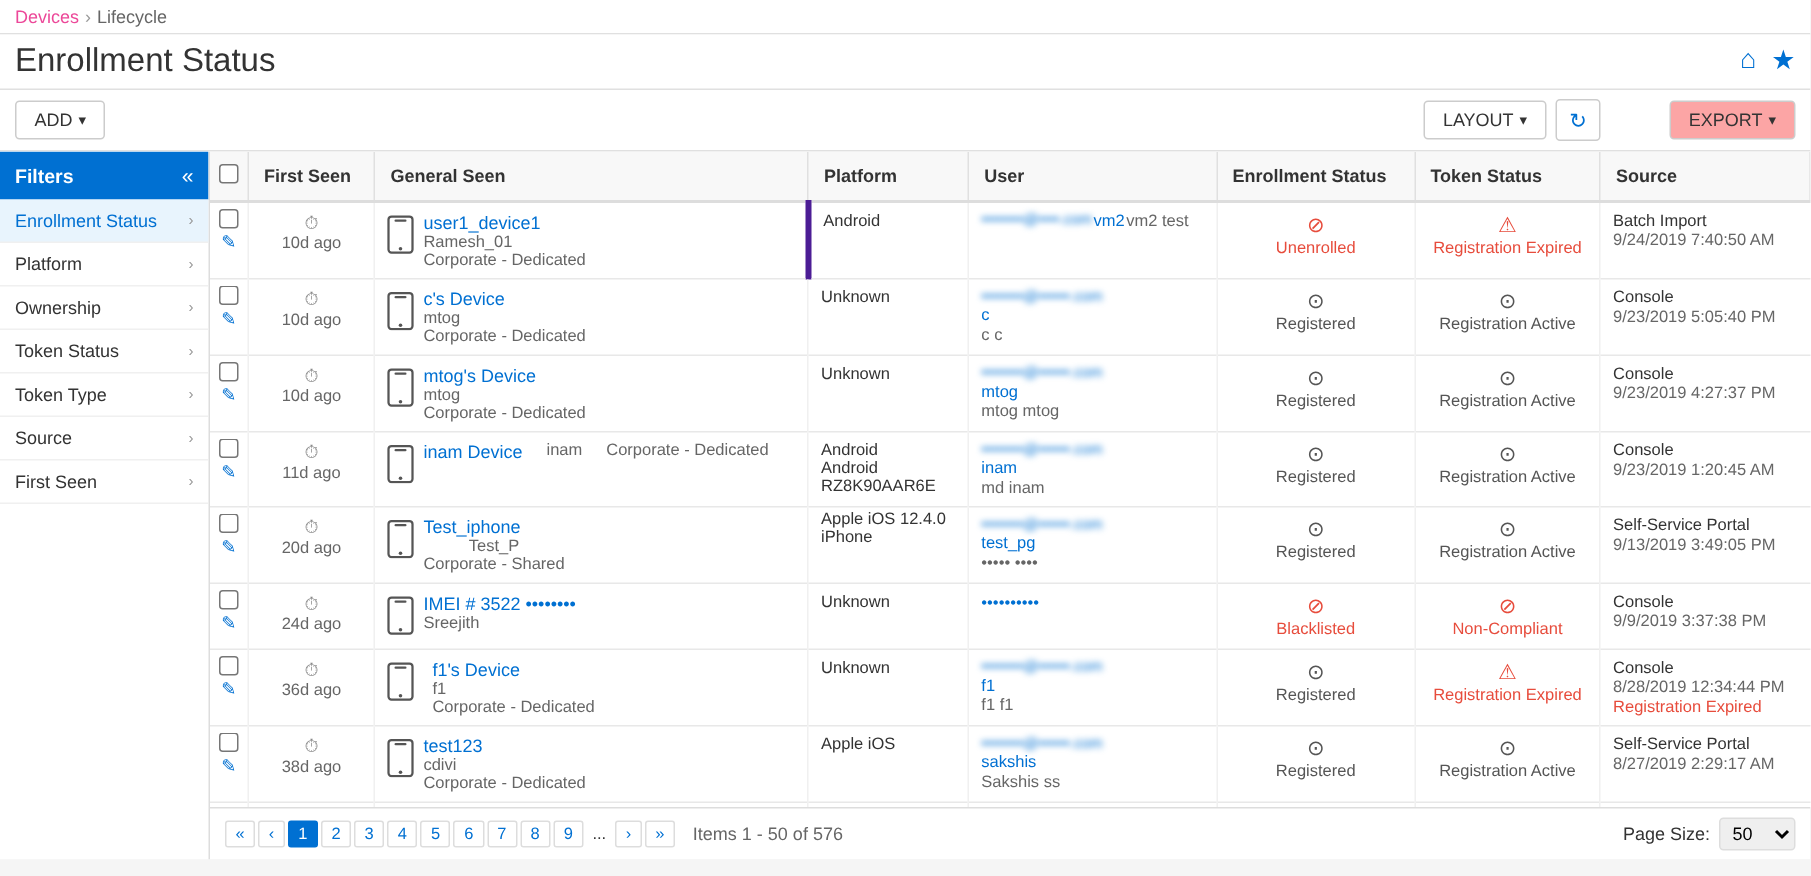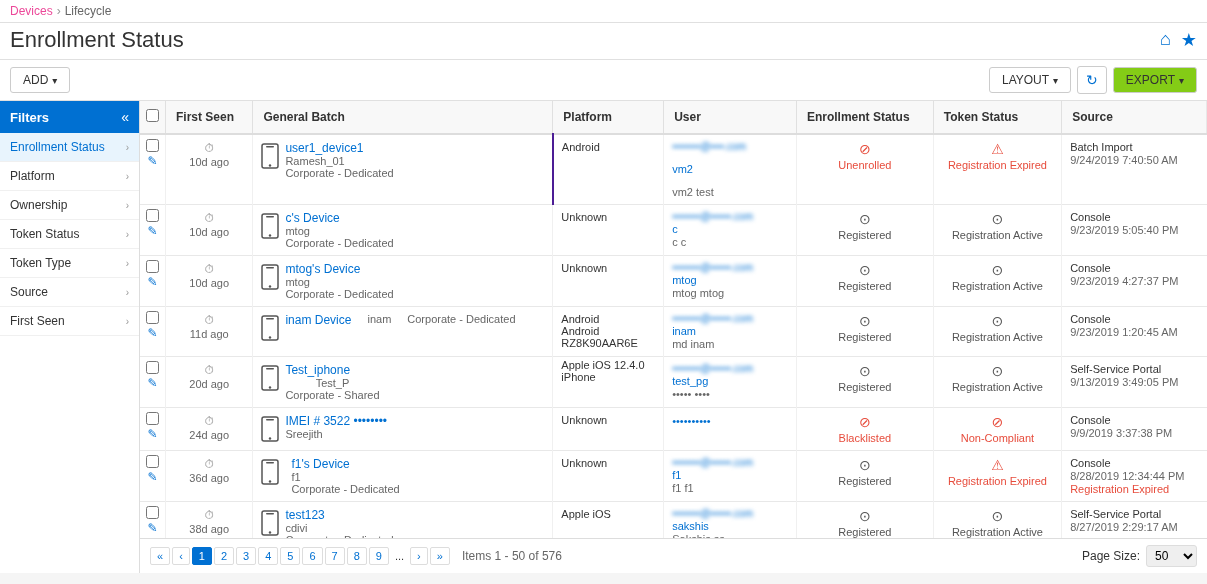--- a/index.html
+++ b/index.html
@@ -34,21 +34,21 @@
       <span>ADD</span>
       <span style="font-size:10px;">▾</span>
     </button>
   </div>
   <div style="display:flex;align-items:center;gap:6px;">
     <button style="background:#fff;border:1px solid #ccc;border-radius:3px;padding:5px 12px;cursor:pointer;display:flex;align-items:center;gap:4px;font-size:12px;color:#333;">
       <span>LAYOUT</span>
       <span style="font-size:10px;">▾</span>
     </button>
     <button style="background:#fff;border:1px solid #ccc;border-radius:3px;padding:5px 8px;cursor:pointer;font-size:14px;color:#0070d2;">↻</button>
-    <button style="background:#84cc16;border:1px solid #ccc;border-radius:3px;padding:5px 12px;cursor:pointer;display:flex;align-items:center;gap:4px;font-size:12px;color:#333;">
+    <button style="background:#fca5a5;border:1px solid #ccc;border-radius:3px;padding:5px 12px;cursor:pointer;display:flex;align-items:center;gap:4px;font-size:12px;color:#333;margin-left:40px;">
       <span>EXPORT</span>
       <span style="font-size:10px;">▾</span>
     </button>
   </div>
 </div>
 
 <div style="display:flex;height:calc(584px - 112px);background:#f5f5f5;">
 
   <div style="width:140px;background:#fff;border-right:1px solid #ddd;flex-shrink:0;overflow:hidden;">
     <div style="background:#0070d2;color:#fff;padding:8px 10px;display:flex;align-items:center;justify-content:space-between;">
@@ -87,21 +87,21 @@
 
   <div style="flex:1;display:flex;flex-direction:column;overflow:hidden;">
     <div style="flex:1;overflow:auto;">
       <table style="width:100%;border-collapse:collapse;background:#fff;">
         <thead>
           <tr style="background:#f8f8f8;border-bottom:2px solid #ddd;">
             <th style="width:20px;padding:8px 6px;border-right:1px solid #e0e0e0;">
               <input type="checkbox" style="margin: 0px;">
             </th>
             <th style="padding:8px 10px;text-align:left;font-size:12px;font-weight:bold;color:#333;border-right:1px solid #e0e0e0;white-space:nowrap;">First Seen</th>
-            <th style="padding:8px 10px;text-align:left;font-size:12px;font-weight:bold;color:#333;border-right:1px solid #e0e0e0;white-space:nowrap;">General Batch</th>
+            <th style="padding:8px 10px;text-align:left;font-size:12px;font-weight:bold;color:#333;border-right:1px solid #e0e0e0;white-space:nowrap;">General Seen</th>
             <th style="padding:8px 10px;text-align:left;font-size:12px;font-weight:bold;color:#333;border-right:1px solid #e0e0e0;white-space:nowrap;">Platform</th>
             <th style="padding:8px 10px;text-align:left;font-size:12px;font-weight:bold;color:#333;border-right:1px solid #e0e0e0;white-space:nowrap;">User</th>
             <th style="padding:8px 10px;text-align:left;font-size:12px;font-weight:bold;color:#333;border-right:1px solid #e0e0e0;white-space:nowrap;">Enrollment Status</th>
             <th style="padding:8px 10px;text-align:left;font-size:12px;font-weight:bold;color:#333;border-right:1px solid #e0e0e0;white-space:nowrap;">Token Status</th>
             <th style="padding:8px 10px;text-align:left;font-size:12px;font-weight:bold;color:#333;white-space:nowrap;">Source</th>
           </tr>
         </thead>
         <tbody id="table-body">
         <tr style="border-bottom: 1px solid rgb(232, 232, 232);">
     <td style="padding:4px 6px;vertical-align:top;text-align:center;border-right:1px solid #f0f0f0;">
@@ -109,39 +109,39 @@
         <input type="checkbox" style="margin: 0px;">
         <span style="color:#0070d2;cursor:pointer;font-size:12px;">✎</span>
       </div>
     </td>
     <td style="padding:6px 8px;vertical-align:top;text-align:center;white-space:nowrap;border-right:1px solid #f0f0f0;">
       <div style="display:flex;flex-direction:column;align-items:center;gap:1px;">
         <span style="color:#888;font-size:12px;">⏱</span>
         <span style="font-size:11px;color:#666;">10d ago</span>
       </div>
     </td>
-    <td style="padding:6px 8px;vertical-align:top;border-right:2px solid #4c1d95;min-width:180px;">
+    <td style="padding:6px 8px;vertical-align:top;border-right:4px solid #4c1d95;min-width:180px;">
       <div style="display:flex;align-items:flex-start;gap:6px;">
         <div style="flex-shrink:0;margin-top:2px;"><svg width="18" height="26" viewBox="0 0 18 26" fill="none" xmlns="http://www.w3.org/2000/svg">
     <rect x="1" y="1" width="16" height="24" rx="2" stroke="#555" stroke-width="1.5" fill="none"></rect>
     <rect x="5" y="3" width="8" height="1.5" rx="0.75" fill="#555"></rect>
     <circle cx="9" cy="22.5" r="1.2" fill="#555"></circle>
   </svg></div>
         <div style="display:flex;flex-direction:column;">
           <a style="color:#0070d2;cursor:pointer;font-size:12px;text-decoration:none;" href="#">user1_device1</a>
           <span style="color:#666;font-size:11px;">Ramesh_01</span>
           <span style="color:#666;font-size:11px;">Corporate - Dedicated</span>
         </div>
       </div>
     </td>
     <td style="padding:6px 8px;vertical-align:top;font-size:11px;border-right:1px solid #f0f0f0;white-space:nowrap;">
                 <div>Android</div>
               </td>
     <td style="padding:6px 8px;vertical-align:top;border-right:1px solid #f0f0f0;min-width:120px;">
-      <div style="display:flex;flex-direction:column;gap:11px;">
+      <div style="display:flex;flex-direction:row;gap:1px;">
         <span style="color:#0070d2;font-size:10px;filter:blur(2px);user-select:none;">••••••••@••••.com</span>
         <span style="font-size:11px;color:#0070d2;">vm2</span>
         <span style="font-size:11px;color:#666;">vm2 test</span>
       </div>
     </td>
     <td style="padding:6px 8px;vertical-align:top;text-align:center;border-right:1px solid #f0f0f0;white-space:nowrap;">
 
       <div style="display:flex;flex-direction:column;align-items:center;gap:2px;">
         <span style="color:#e74c3c;font-size:14px;">⊘</span>
         <span style="font-size:11px;color:#e74c3c;">Unenrolled</span>

